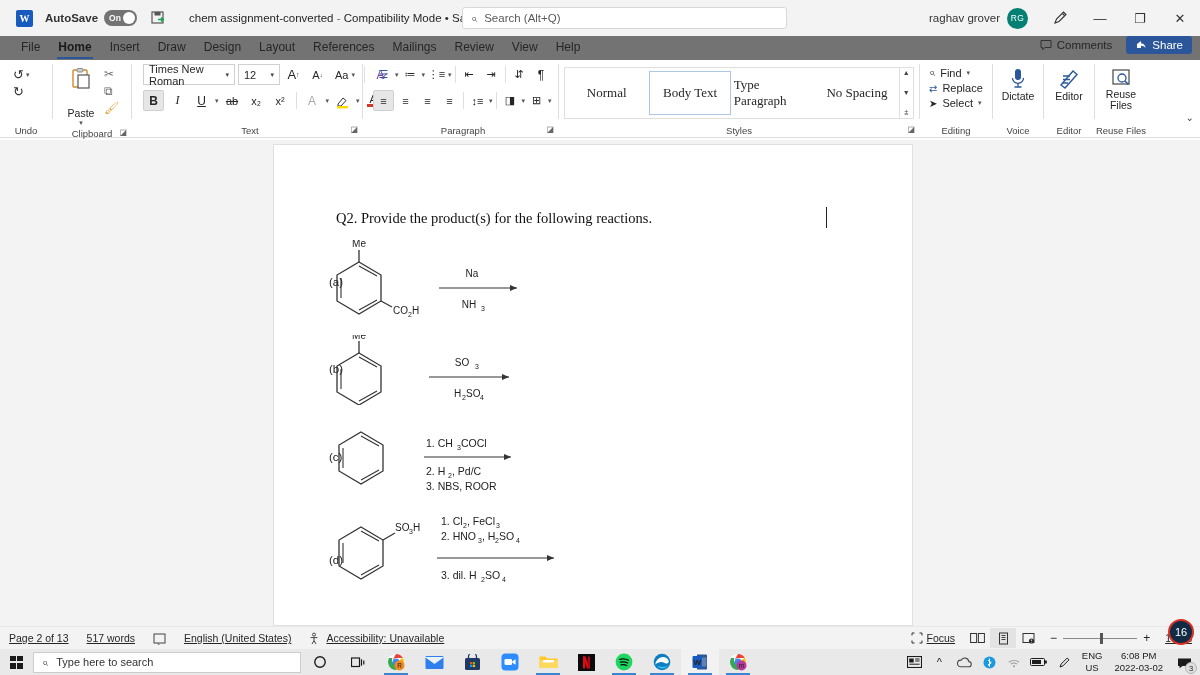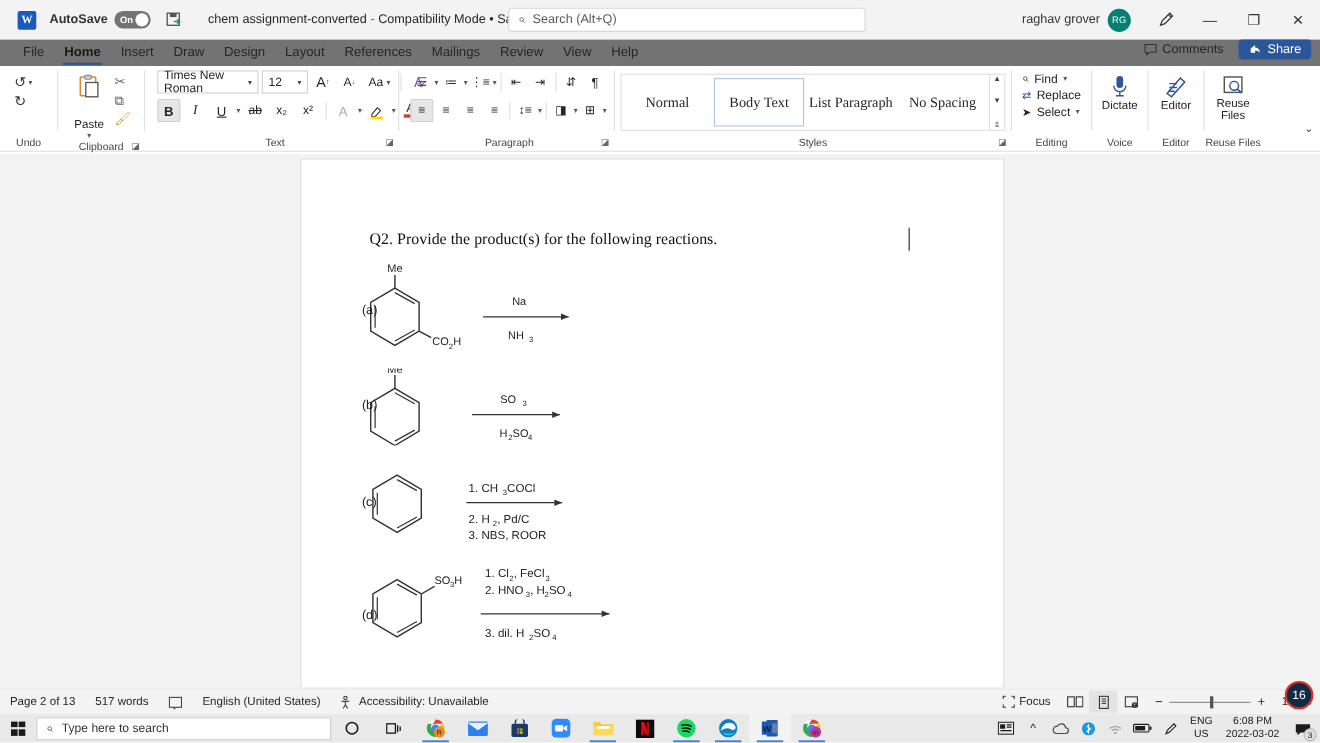--- a/index.html
+++ b/index.html
@@ -194,21 +194,21 @@
     font-size: 11.5px; color: #222;
   }
   svg text { font-family: "Liberation Sans", sans-serif; fill: #222; }
 
   
   .statusbar {
     position: absolute; left: 0; right: 0; bottom: 26px; height: 23px;
     background: #f3f3f3; display: flex; align-items: center;
     font-size: 10.5px; color: #262626; border-top: 1px solid #e8e8e8;
   }
-  .sb-item { padding: 0 9px; display: flex; align-items: center; gap: 4px; height: 23px; }
+  .sb-item { padding: 0 9px; display: flex; align-items: center; gap: 4px; height: 23px; text-decoration: underline; }
   .sb-right { margin-left: auto; display: flex; align-items: center; padding-right: 6px; }
   .view-btn {
     width: 26px; height: 20px; display: flex; align-items: center;
     justify-content: center; font-size: 12px; color: #333;
   }
   .view-btn.active { background: #e3e3e3; }
   .zoom-slider {
     display: flex; align-items: center; gap: 6px; margin-left: 8px; margin-right: 6px;
   }
   .zs-track { width: 74px; height: 1px; background: #888; position: relative; }
@@ -480,21 +480,21 @@
         <span class="dlg">◪</span>
       </div>
     </div>
     <div class="sep"></div>
 
     <div class="rgroup" style="width:360px">
       <div class="rgroup-body" style="padding-top:5px">
         <div class="stylebox" style="width:350px">
           <div class="style-item">Normal</div>
           <div class="style-item sel">Body Text</div>
-          <div class="style-item">List Paragraph</div>
+          <div class="style-item">Type Paragraph</div>
           <div class="style-item">No Spacing</div>
           <div class="style-scroll">
             <span>▲</span>
             <span>▼</span>
             <span>⩲</span>
           </div>
         </div>
       </div>
       <div class="rgroup-label">
         <span>Styles</span>

